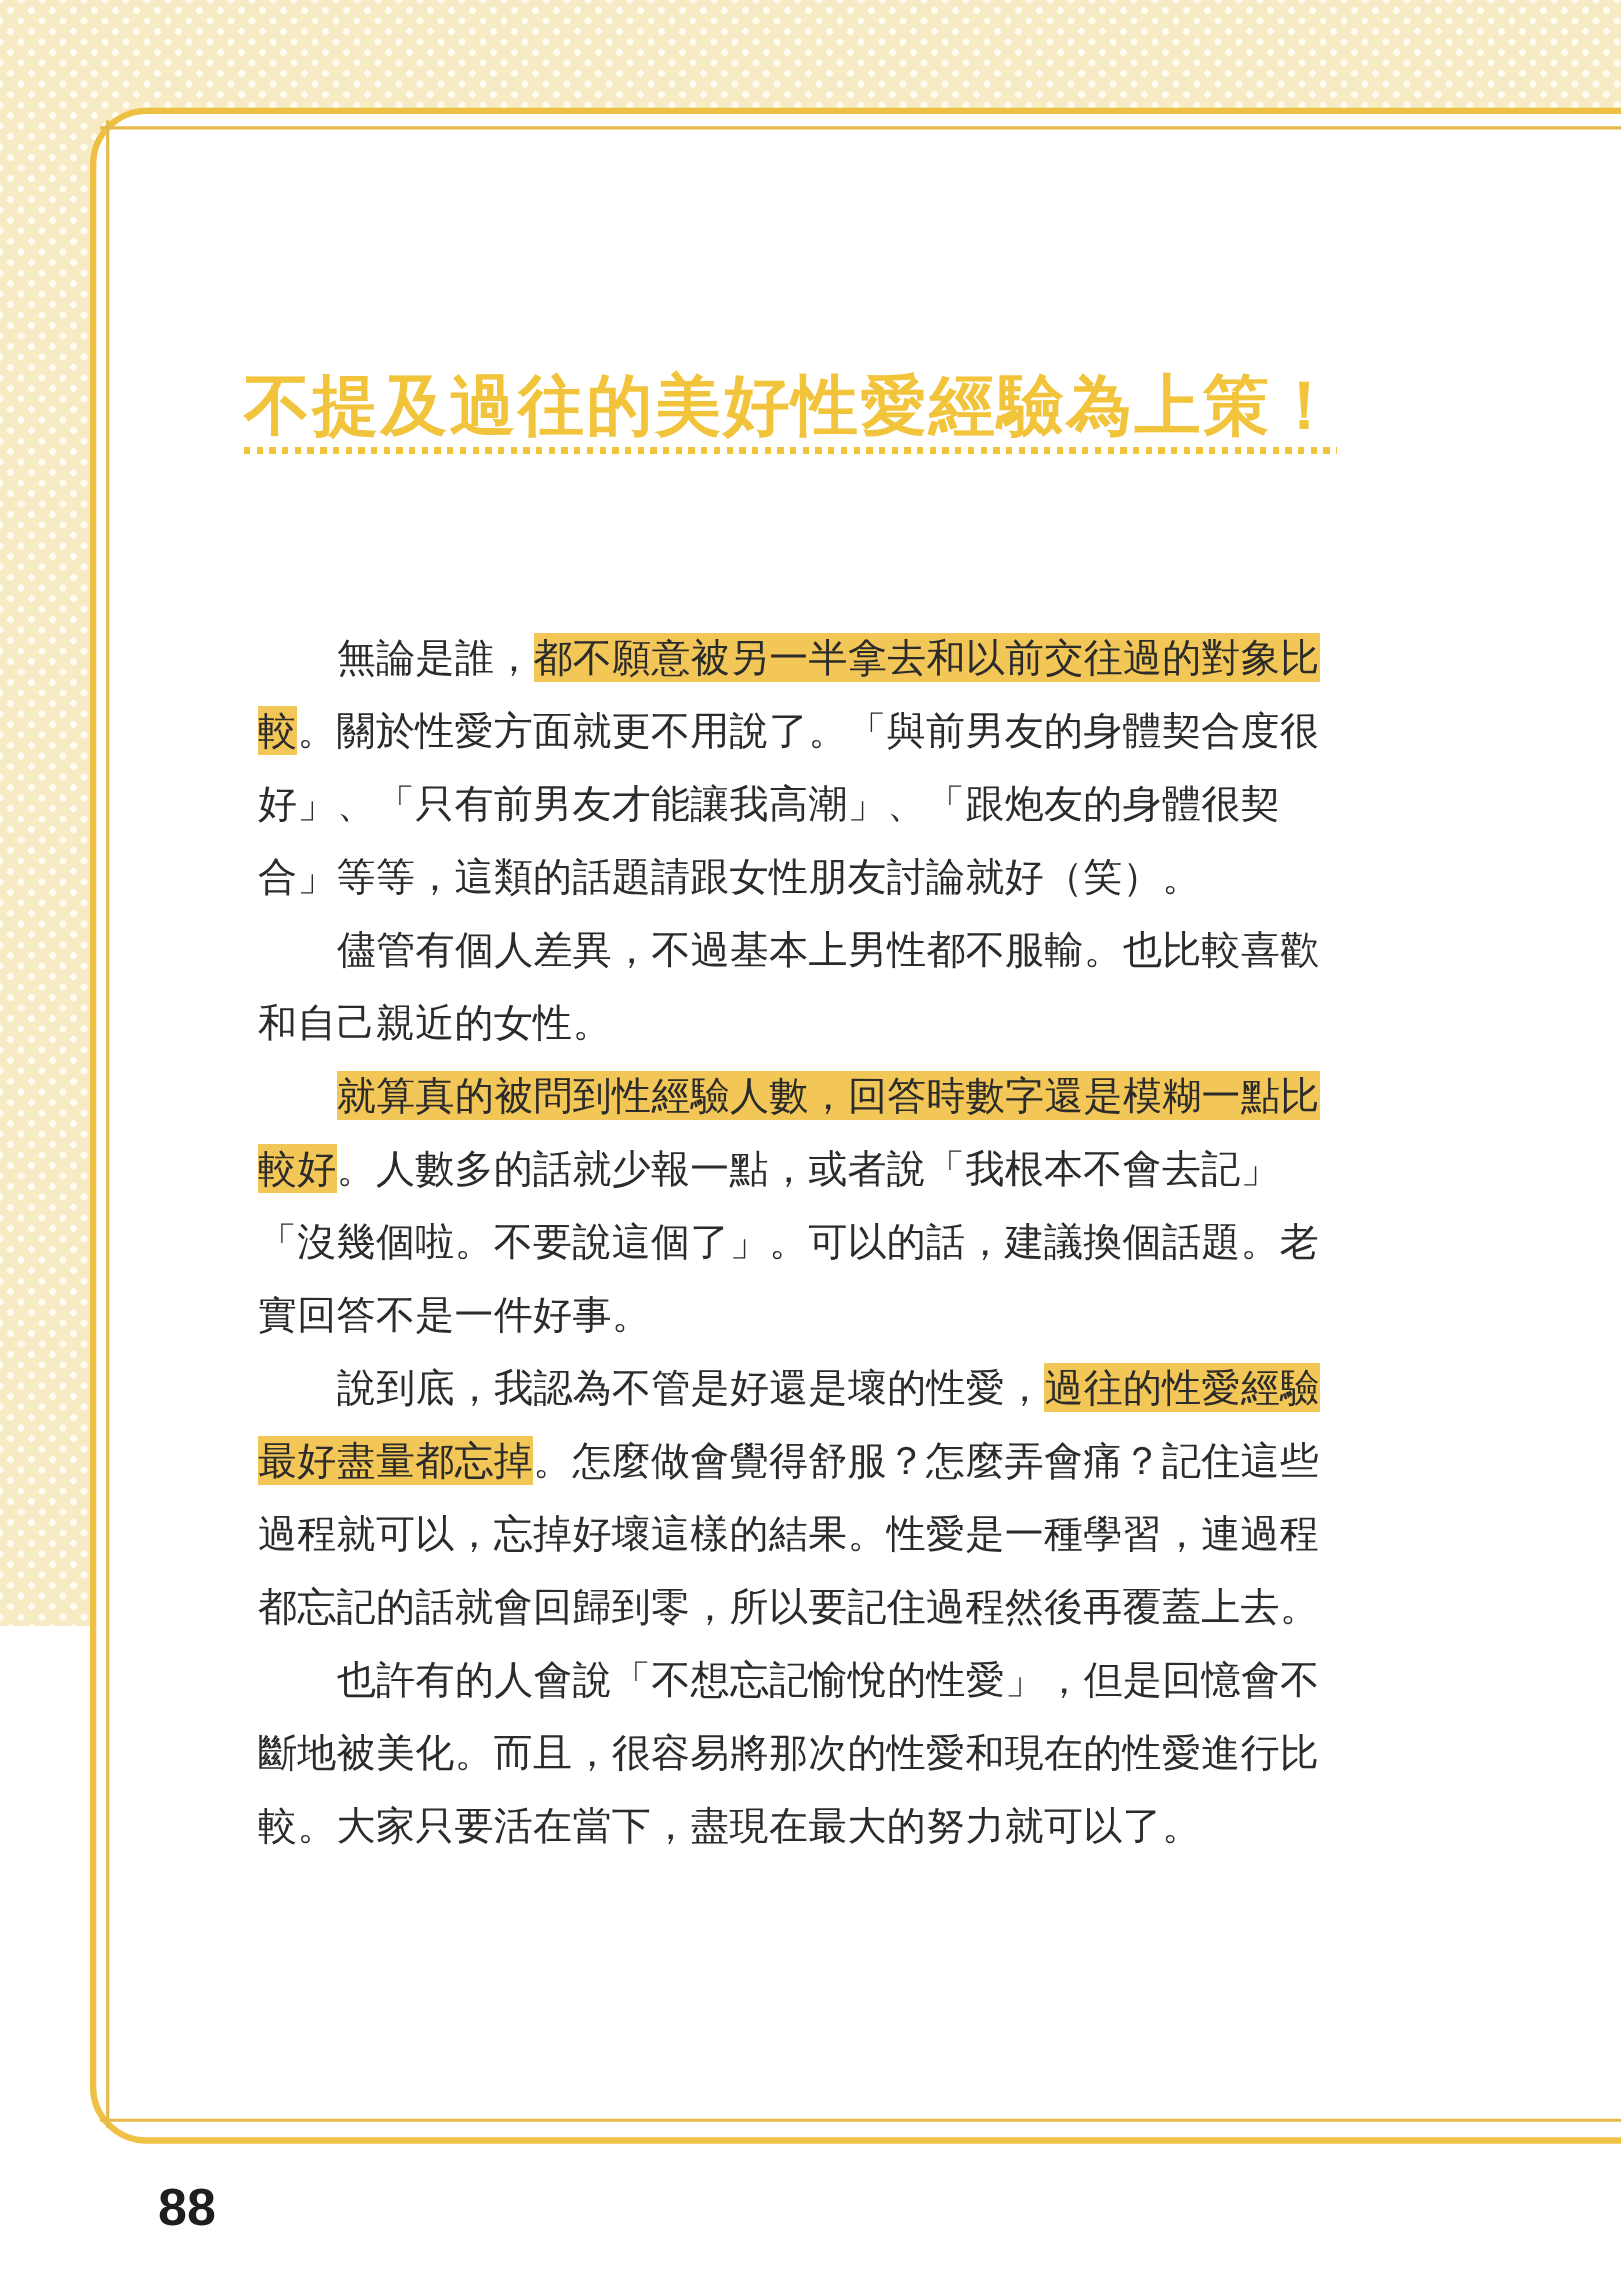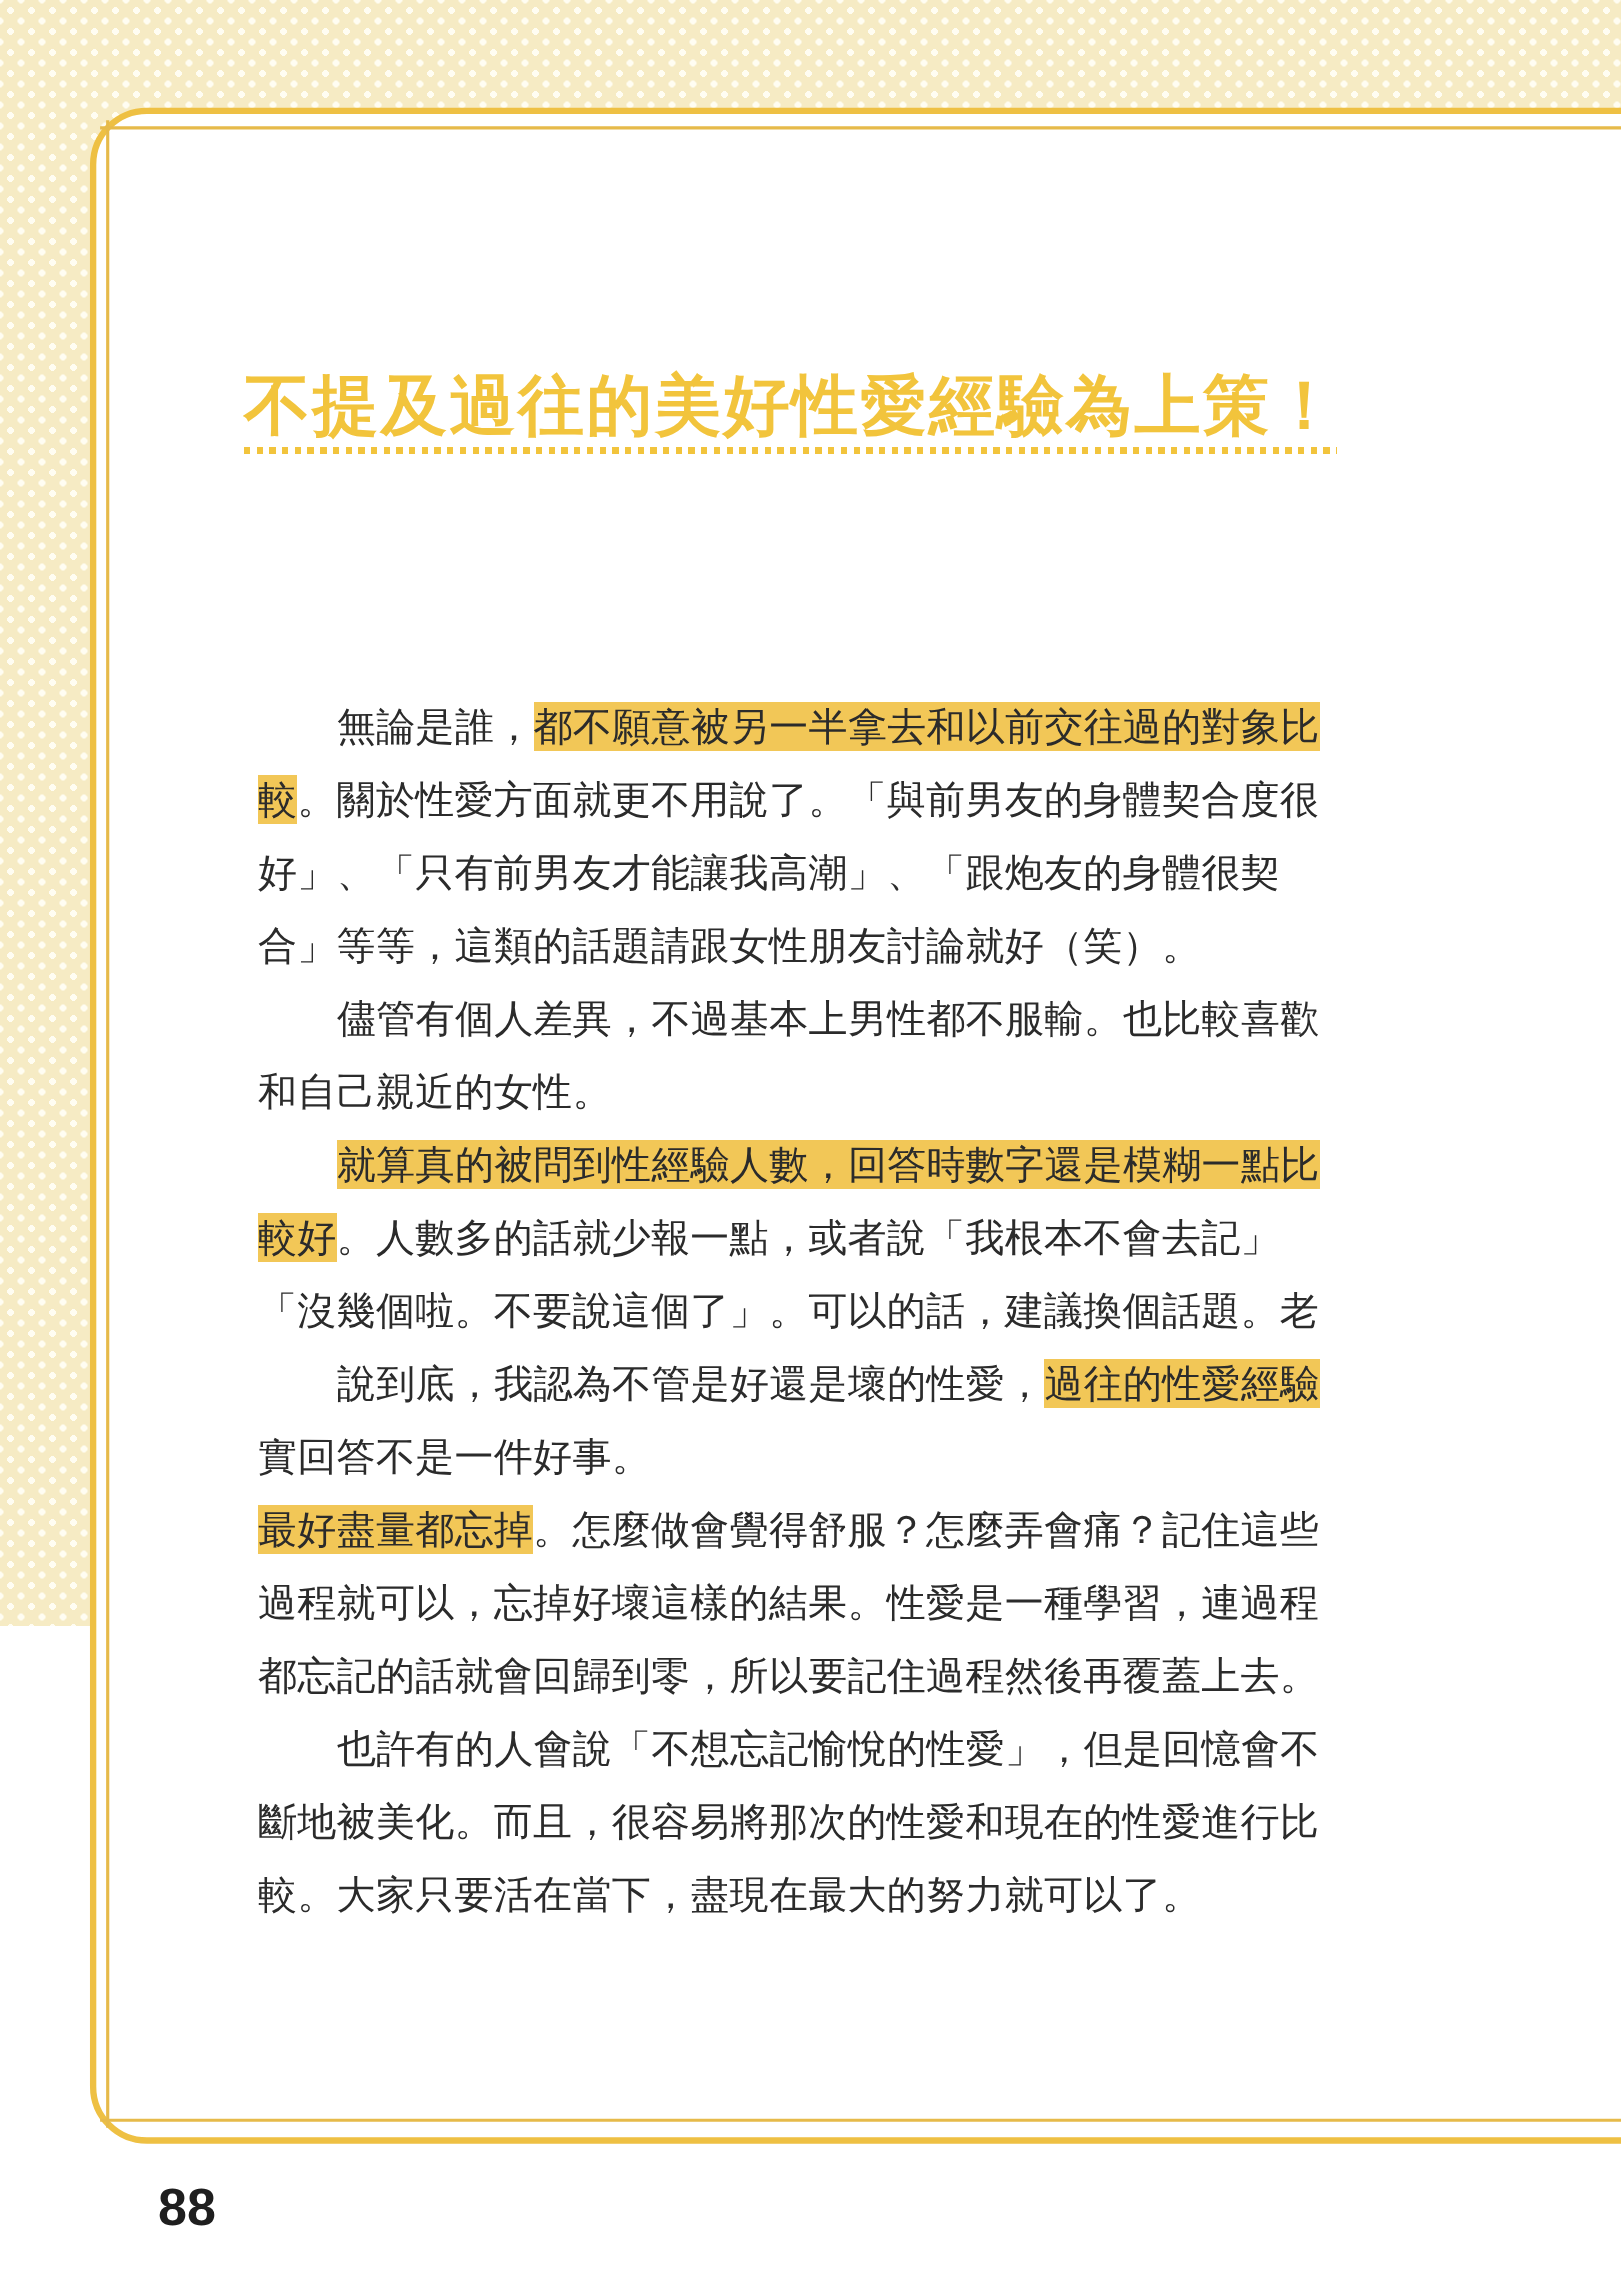--- a/index.html
+++ b/index.html
@@ -23,21 +23,21 @@
     position:absolute;left:244px;top:370px;width:1102px;height:76px;
     font-family:"Liberation Sans","DejaVu Sans",sans-serif;
     font-weight:700;font-size:66px;line-height:71px;letter-spacing:2.5px;
     color:var(--title);white-space:nowrap;
   }
   .title-underline{
     position:absolute;left:244px;top:447px;width:1093px;height:7px;
     background-image:repeating-linear-gradient(90deg, var(--title) 0 6.3px, rgba(0,0,0,0) 6.3px 12.7px);
   }
   .body-text{
-    position:absolute;left:258px;top:690px;width:1077px;
+    position:absolute;left:258px;top:621px;width:1077px;
     color:var(--text);font-size:39px;letter-spacing:0.3px;
   }
   .line{height:73px;line-height:73px;white-space:nowrap;}
   .line.indent{padding-left:79px;}
   .hl{background-color:var(--highlight);padding:3.2px 0;}
   .page-number{
     position:absolute;left:158px;top:2187px;
     font-family:"Liberation Sans","DejaVu Sans",sans-serif;
     font-weight:700;font-size:52px;line-height:41px;color:var(--page-num);
   }
@@ -60,22 +60,22 @@
   <div class="body-text">
       <div class="line indent"><span class="seg">無論是誰，</span><span class="hl">都不願意被另一半拿去和以前交往過的對象比</span></div>
       <div class="line"><span class="hl">較</span><span class="seg">。關於性愛方面就更不用說了。「與前男友的身體契合度很</span></div>
       <div class="line"><span class="seg">好」、「只有前男友才能讓我高潮」、「跟炮友的身體很契</span></div>
       <div class="line"><span class="seg">合」等等，這類的話題請跟女性朋友討論就好（笑）。</span></div>
       <div class="line indent"><span class="seg">儘管有個人差異，不過基本上男性都不服輸。也比較喜歡</span></div>
       <div class="line"><span class="seg">和自己親近的女性。</span></div>
       <div class="line indent"><span class="hl">就算真的被問到性經驗人數，回答時數字還是模糊一點比</span></div>
       <div class="line"><span class="hl">較好</span><span class="seg">。人數多的話就少報一點，或者說「我根本不會去記」</span></div>
       <div class="line"><span class="seg">「沒幾個啦。不要說這個了」。可以的話，建議換個話題。老</span></div>
+      <div class="line"><span class="seg">實回答不是一件好事。</span></div>
       <div class="line indent"><span class="seg">說到底，我認為不管是好還是壞的性愛，</span><span class="hl">過往的性愛經驗</span></div>
-      <div class="line"><span class="seg">實回答不是一件好事。</span></div>
       <div class="line"><span class="hl">最好盡量都忘掉</span><span class="seg">。怎麼做會覺得舒服？怎麼弄會痛？記住這些</span></div>
       <div class="line"><span class="seg">過程就可以，忘掉好壞這樣的結果。性愛是一種學習，連過程</span></div>
       <div class="line"><span class="seg">都忘記的話就會回歸到零，所以要記住過程然後再覆蓋上去。</span></div>
       <div class="line indent"><span class="seg">也許有的人會說「不想忘記愉悅的性愛」，但是回憶會不</span></div>
       <div class="line"><span class="seg">斷地被美化。而且，很容易將那次的性愛和現在的性愛進行比</span></div>
       <div class="line"><span class="seg">較。大家只要活在當下，盡現在最大的努力就可以了。</span></div>
     </div>
 
   <div class="page-number">88</div>
 

